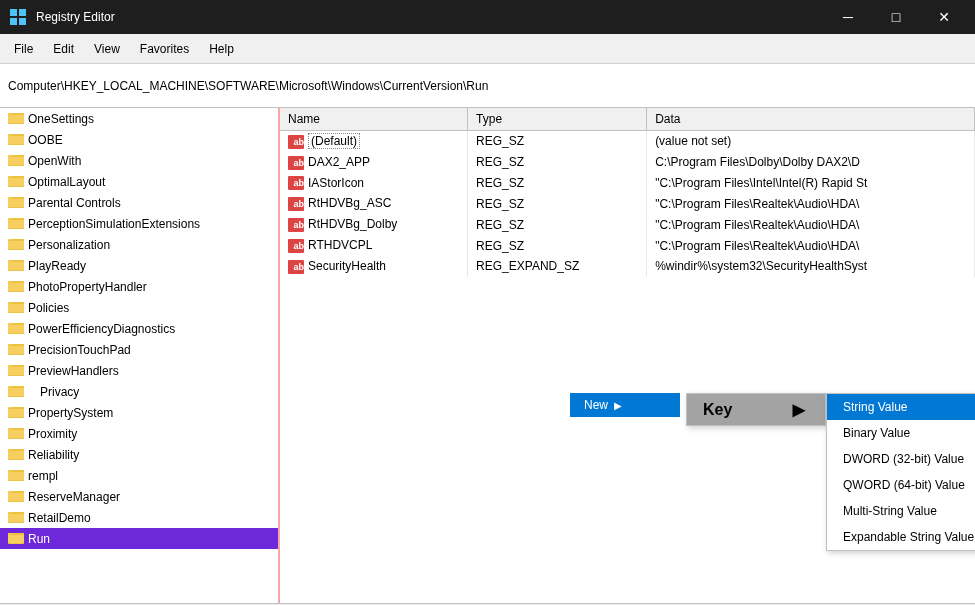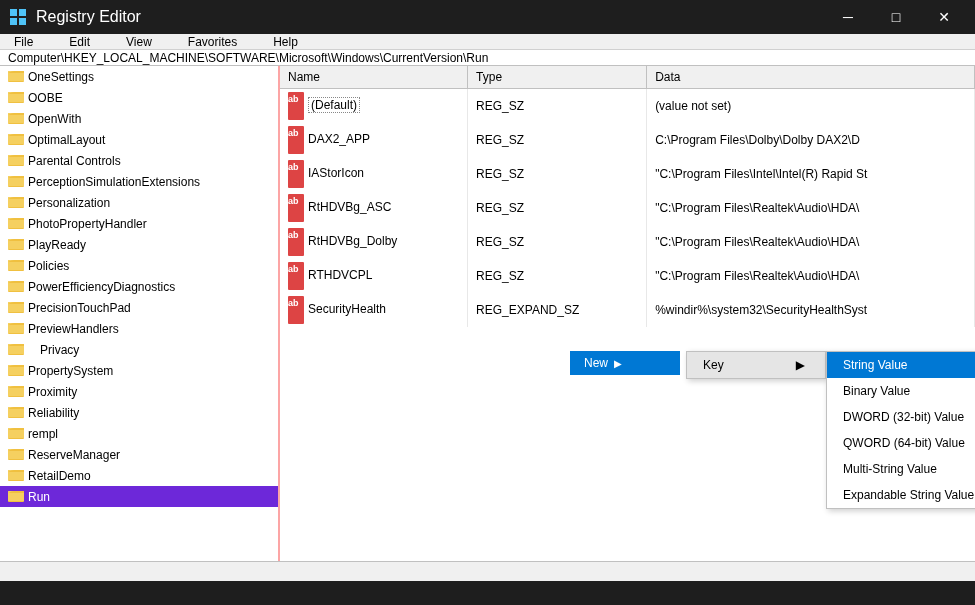--- a/index.html
+++ b/index.html
@@ -12,49 +12,48 @@
       height: 34px;
       display: flex;
       align-items: center;
       padding: 0 8px;
       user-select: none;
     }
     #titlebar .app-icon {
       width: 20px; height: 20px; margin-right: 8px;
       display: flex; align-items: center; justify-content: center;
     }
-    #titlebar .title { flex: 1; font-size: 16px; }
+    #titlebar .title { flex: 1; font-size: 12px; }
     #titlebar .win-controls { display: flex; gap: 2px; }
     .win-btn {
       width: 46px; height: 34px;
       background: none; border: none; color: #fff;
       font-size: 14px; cursor: pointer;
       display: flex; align-items: center; justify-content: center;
     }
 
     
     #menubar {
       background: #f0f0f0;
-      height: 16px;
+      height: 30px;
       display: flex;
       align-items: center;
       padding: 0 4px;
       border-bottom: 1px solid #d0d0d0;
-      gap: 16px;
     }
     .menu-item {
       padding: 4px 10px;
       cursor: pointer;
       font-size: 12px;
     }
 
     
     #addressbar {
       background: #fff;
-      height: 16px;
+      height: 44px;
       display: flex;
       align-items: center;
       padding: 0 8px;
       border-bottom: 1px solid #c0c0c0;
       font-size: 12px;
       color: #000;
     }
 
     
     #main {
@@ -111,26 +110,26 @@
     #reg-table td {
       padding: 3px 8px;
       border-right: 1px solid #e8e8e8;
       white-space: nowrap;
       overflow: hidden;
       max-width: 220px;
       text-overflow: ellipsis;
     }
     .reg-icon {
       display: inline-block;
-      width: 16px; height: 28px;
+      width: 16px; height: 14px;
       background: #d44;
       border-radius: 1px;
       font-size: 9px;
       color: #fff;
-      text-align: left;
+      text-align: right;
       line-height: 14px;
       margin-right: 4px;
       vertical-align: middle;
       font-weight: bold;
     }
 
     
     #statusbar {
       height: 20px;
       background: #f0f0f0;
@@ -144,25 +143,26 @@
 
     
     #context-menu-area {
       position: absolute;
       top: 285px;
       left: 290px;
       z-index: 100;
     }
 
     .ctx-menu {
-      background: #e5e5e5;
+      background: #a3a3a3;
       border: 1px solid #c0c0c0;
       box-shadow: 2px 2px 6px rgba(0,0,0,0.2);
       min-width: 140px;
-      font-size: 12px;
+      font-size: 16px;
+      font-weight: bold;
     }
     .ctx-item {
       padding: 6px 20px 6px 16px;
       cursor: pointer;
       display: flex;
       align-items: center;
       justify-content: space-between;
       color: #000;
     }
 
@@ -309,30 +309,30 @@
   </svg></span>
         <span style="margin-left: 4px;">Personalization</span>
       </div>
       <div class="tree-item">
         <span><svg width="16" height="14" viewBox="0 0 16 14">
     <rect x="0" y="3" width="16" height="11" rx="1" fill="#f0c040"></rect>
     <rect x="0" y="3" width="16" height="10" rx="1" fill="#f5d060"></rect>
     <rect x="0" y="5" width="16" height="8" rx="0" fill="#f5d060"></rect>
     <path d="M0 5 Q4 3 6 3 L16 3 L16 5 Z" fill="#f0c040"></path>
   </svg></span>
+        <span style="margin-left: 4px;">PlayReady</span>
+      </div>
+      <div class="tree-item">
+        <span><svg width="16" height="14" viewBox="0 0 16 14">
+    <rect x="0" y="3" width="16" height="11" rx="1" fill="#f0c040"></rect>
+    <rect x="0" y="3" width="16" height="10" rx="1" fill="#f5d060"></rect>
+    <rect x="0" y="5" width="16" height="8" rx="0" fill="#f5d060"></rect>
+    <path d="M0 5 Q4 3 6 3 L16 3 L16 5 Z" fill="#f0c040"></path>
+  </svg></span>
         <span style="margin-left: 4px;">PhotoPropertyHandler</span>
-      </div>
-      <div class="tree-item">
-        <span><svg width="16" height="14" viewBox="0 0 16 14">
-    <rect x="0" y="3" width="16" height="11" rx="1" fill="#f0c040"></rect>
-    <rect x="0" y="3" width="16" height="10" rx="1" fill="#f5d060"></rect>
-    <rect x="0" y="5" width="16" height="8" rx="0" fill="#f5d060"></rect>
-    <path d="M0 5 Q4 3 6 3 L16 3 L16 5 Z" fill="#f0c040"></path>
-  </svg></span>
-        <span style="margin-left: 4px;">PlayReady</span>
       </div>
       <div class="tree-item">
         <span><svg width="16" height="14" viewBox="0 0 16 14">
     <rect x="0" y="3" width="16" height="11" rx="1" fill="#f0c040"></rect>
     <rect x="0" y="3" width="16" height="10" rx="1" fill="#f5d060"></rect>
     <rect x="0" y="5" width="16" height="8" rx="0" fill="#f5d060"></rect>
     <path d="M0 5 Q4 3 6 3 L16 3 L16 5 Z" fill="#f0c040"></path>
   </svg></span>
         <span style="margin-left: 4px;">Policies</span>
       </div>

